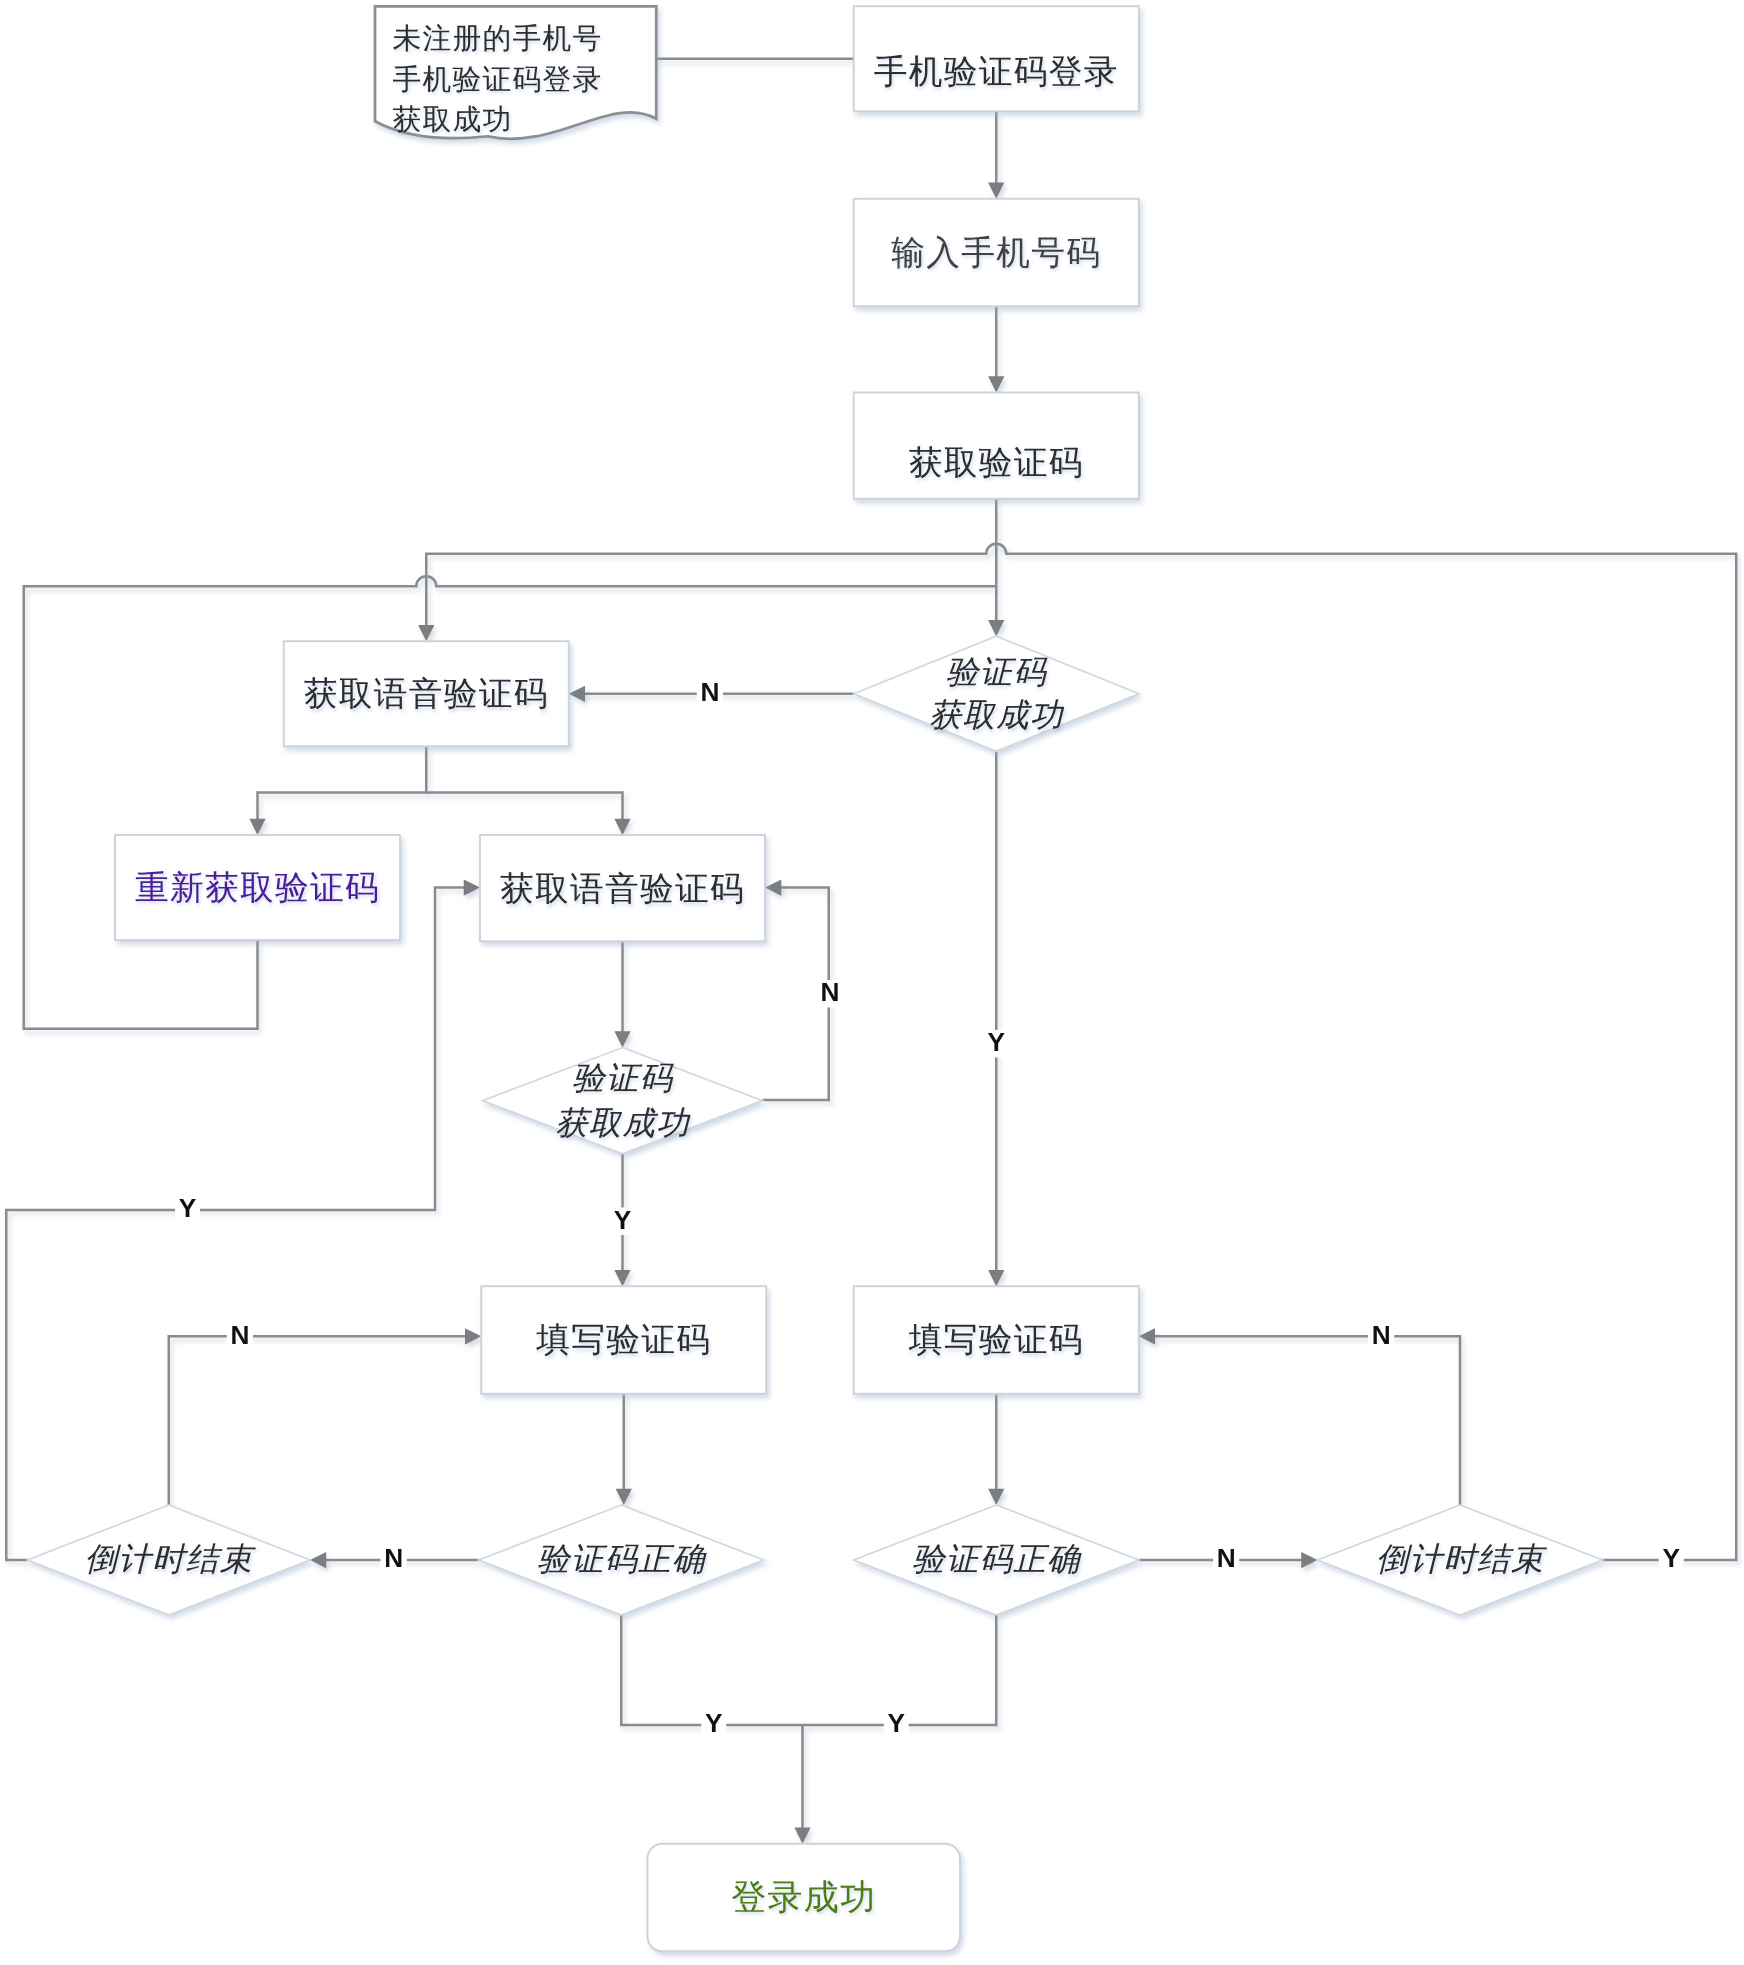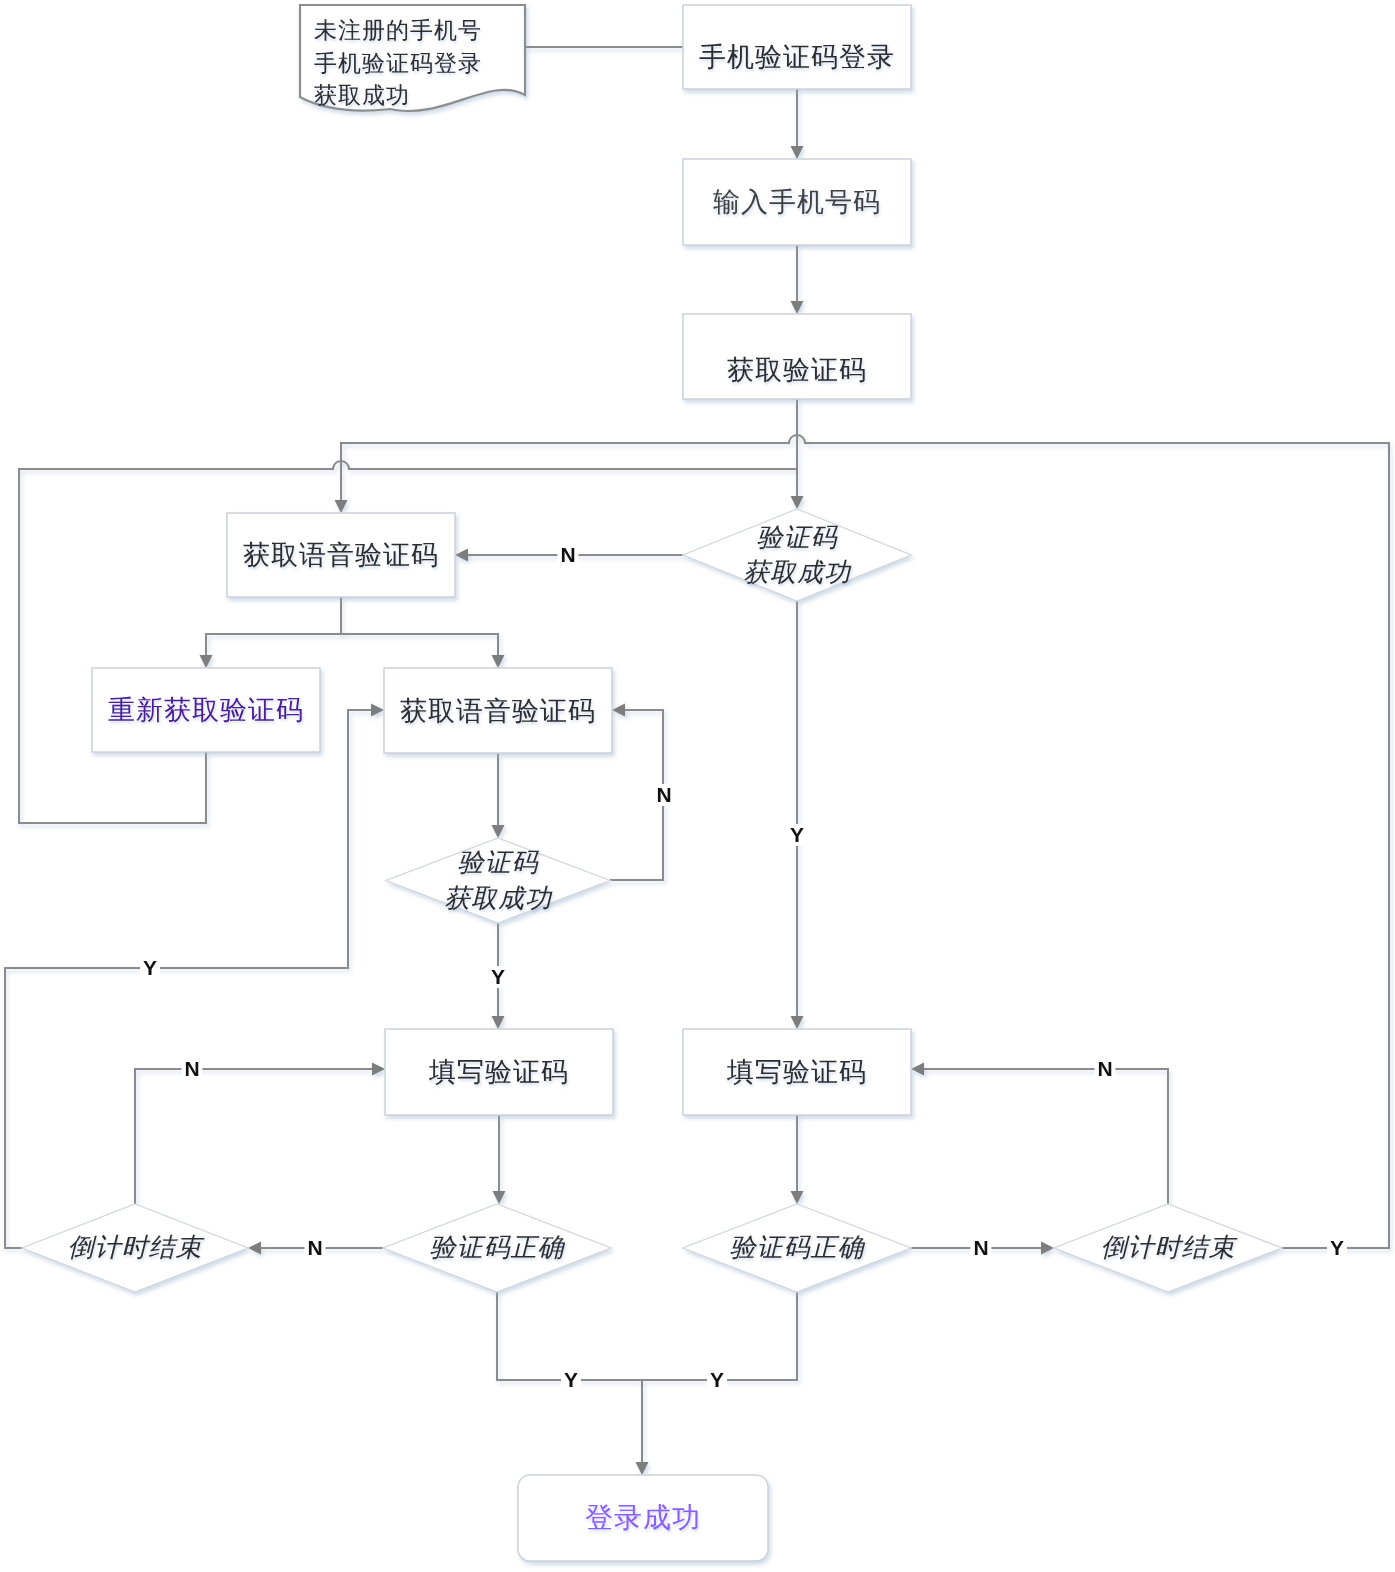--- a/index.html
+++ b/index.html
@@ -149,21 +149,21 @@
     </div>
     <div class="node-label diamond" style="left: 683px; top: 1204px; width: 228px; height: 88px; color: rgb(45, 45, 45);">
       <div>验证码正确</div>
     </div>
     <div class="node-label diamond" style="left: 22px; top: 1204px; width: 226px; height: 88px; color: rgb(45, 45, 45);">
       <div>倒计时结束</div>
     </div>
     <div class="node-label diamond" style="left: 1054px; top: 1204px; width: 228px; height: 88px; color: rgb(45, 45, 45);">
       <div>倒计时结束</div>
     </div>
-    <div class="node-label rounded" style="left: 518px; top: 1475px; width: 250px; height: 86px; color: #8b5cf6;">
+    <div class="node-label rounded" style="left: 518px; top: 1475px; width: 250px; height: 86px; color: #4d7c0f;">
       <div>登录成功</div>
     </div>
     <span class="edge-label" style="left: 568px; top: 555px; color: rgb(17, 17, 17);">N</span>
     <span class="edge-label" style="left: 797px; top: 835px; color: rgb(17, 17, 17);">Y</span>
     <span class="edge-label" style="left: 1337px; top: 1248px; color: rgb(17, 17, 17);">Y</span>
     <span class="edge-label" style="left: 664px; top: 795px; color: rgb(17, 17, 17);">N</span>
     <span class="edge-label" style="left: 498px; top: 977px; color: rgb(17, 17, 17);">Y</span>
     <span class="edge-label" style="left: 315px; top: 1248px; color: rgb(17, 17, 17);">N</span>
     <span class="edge-label" style="left: 981px; top: 1248px; color: rgb(17, 17, 17);">N</span>
     <span class="edge-label" style="left: 192px; top: 1069px; color: rgb(17, 17, 17);">N</span>

